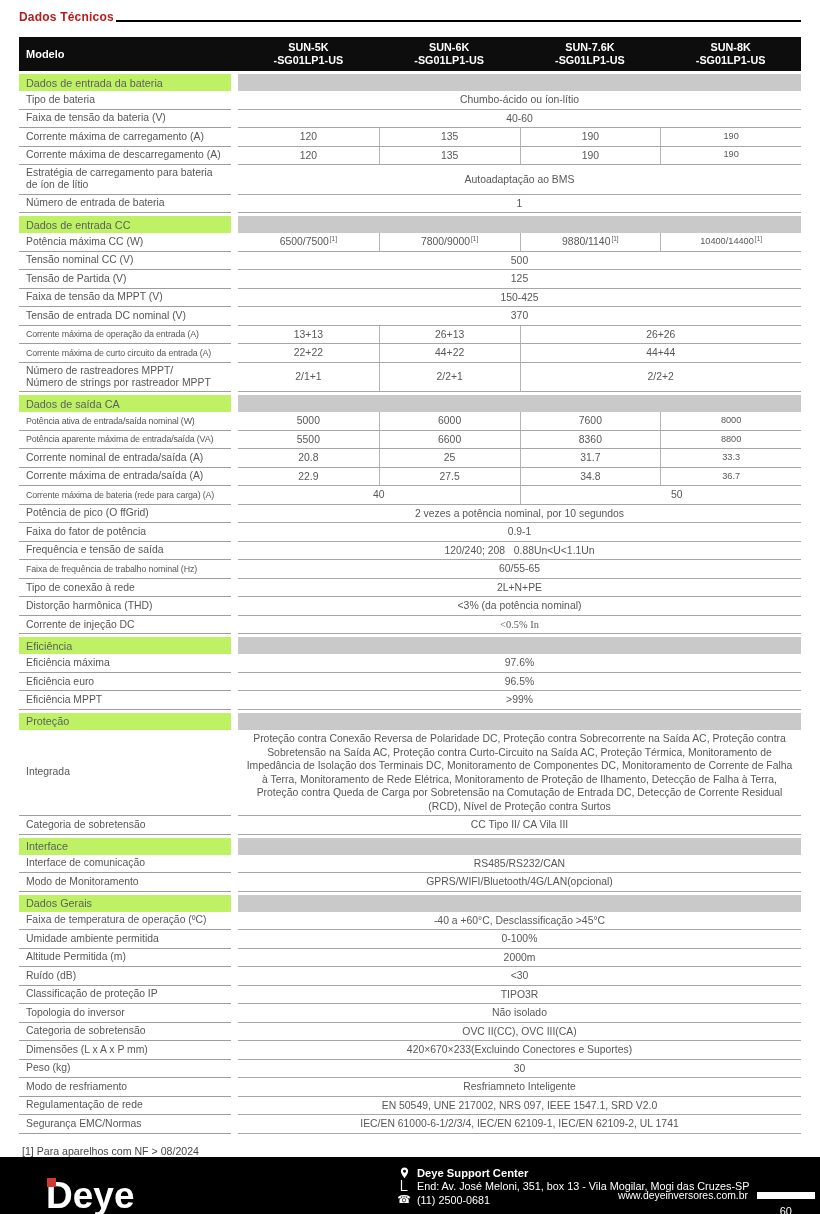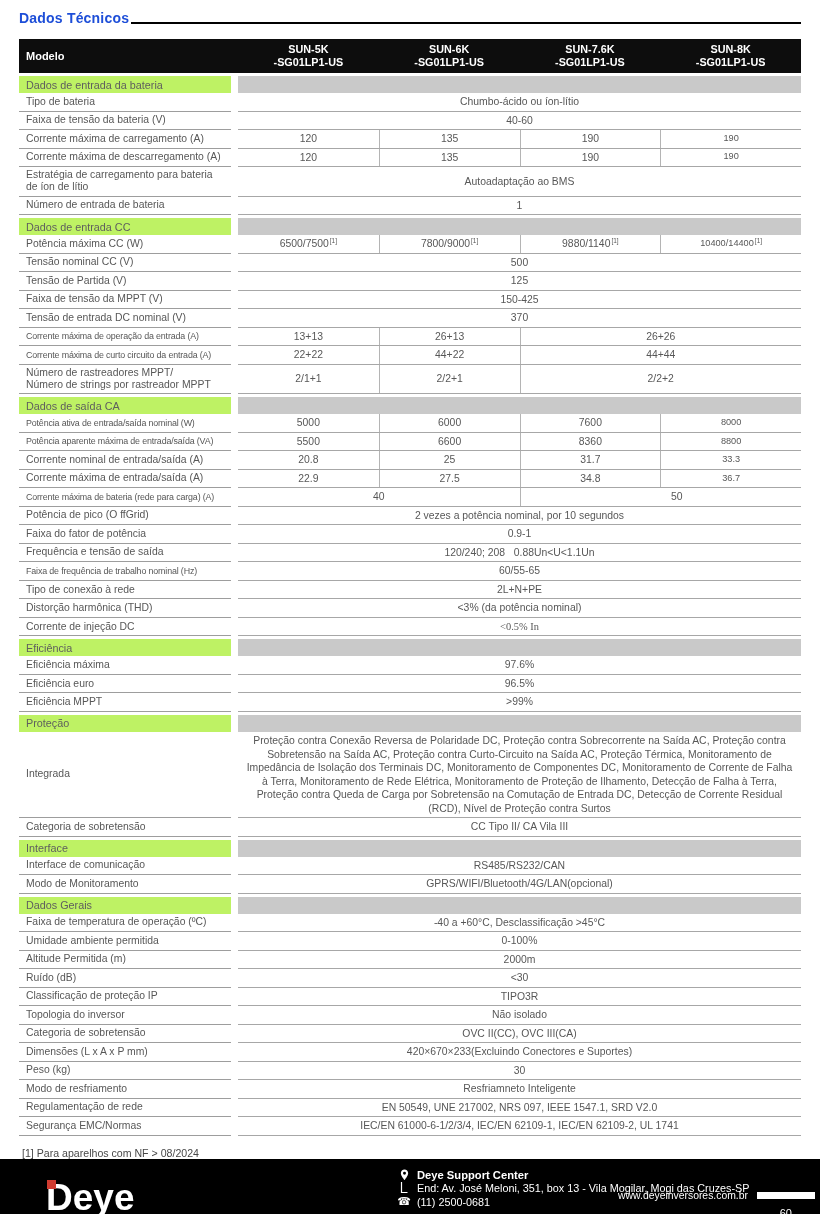--- a/index.html
+++ b/index.html
@@ -2,21 +2,21 @@
 <html><head>
 <meta charset="utf-8">
 <style>
   * { box-sizing: border-box; margin: 0; padding: 0; }
   html,body { background:#ffffff; }
   body { width:820px; font-family:"Liberation Sans", sans-serif; }
   .page { width:820px; height:1214px; display:flex; flex-direction:column; background:#fff; overflow:hidden; }
 
   
   .title-row { display:flex; align-items:flex-end; margin:10px 19px 13px 19px; }
-  .page-title { font-size:14px; font-weight:bold; color:#1d4ed8; letter-spacing:0.2px; white-space:nowrap; }
+  .page-title { font-size:12px; font-weight:bold; color:#b91c1c; letter-spacing:0.2px; white-space:nowrap; }
   .title-rule { flex:1; border-bottom:2.5px solid #000; margin-left:2px; height:1px; transform:translateY(-2px); }
 
   
   .spec-table { margin:0 19px; }
   .thead { display:flex; background:#0d0d0d; color:#fff; height:34px; }
   .th-label { width:212px; display:flex; align-items:center; padding-left:7px; font-weight:bold; font-size:11px; }
   .th-models { flex:1; margin-left:7px; display:grid; grid-template-columns:repeat(4,1fr); }
   .th-model { display:flex; flex-direction:column; justify-content:center; align-items:center; text-align:center; font-weight:bold; font-size:10.8px; line-height:1.25; }
 
   .sec-row { display:flex; height:17px; margin-top:3px; }

